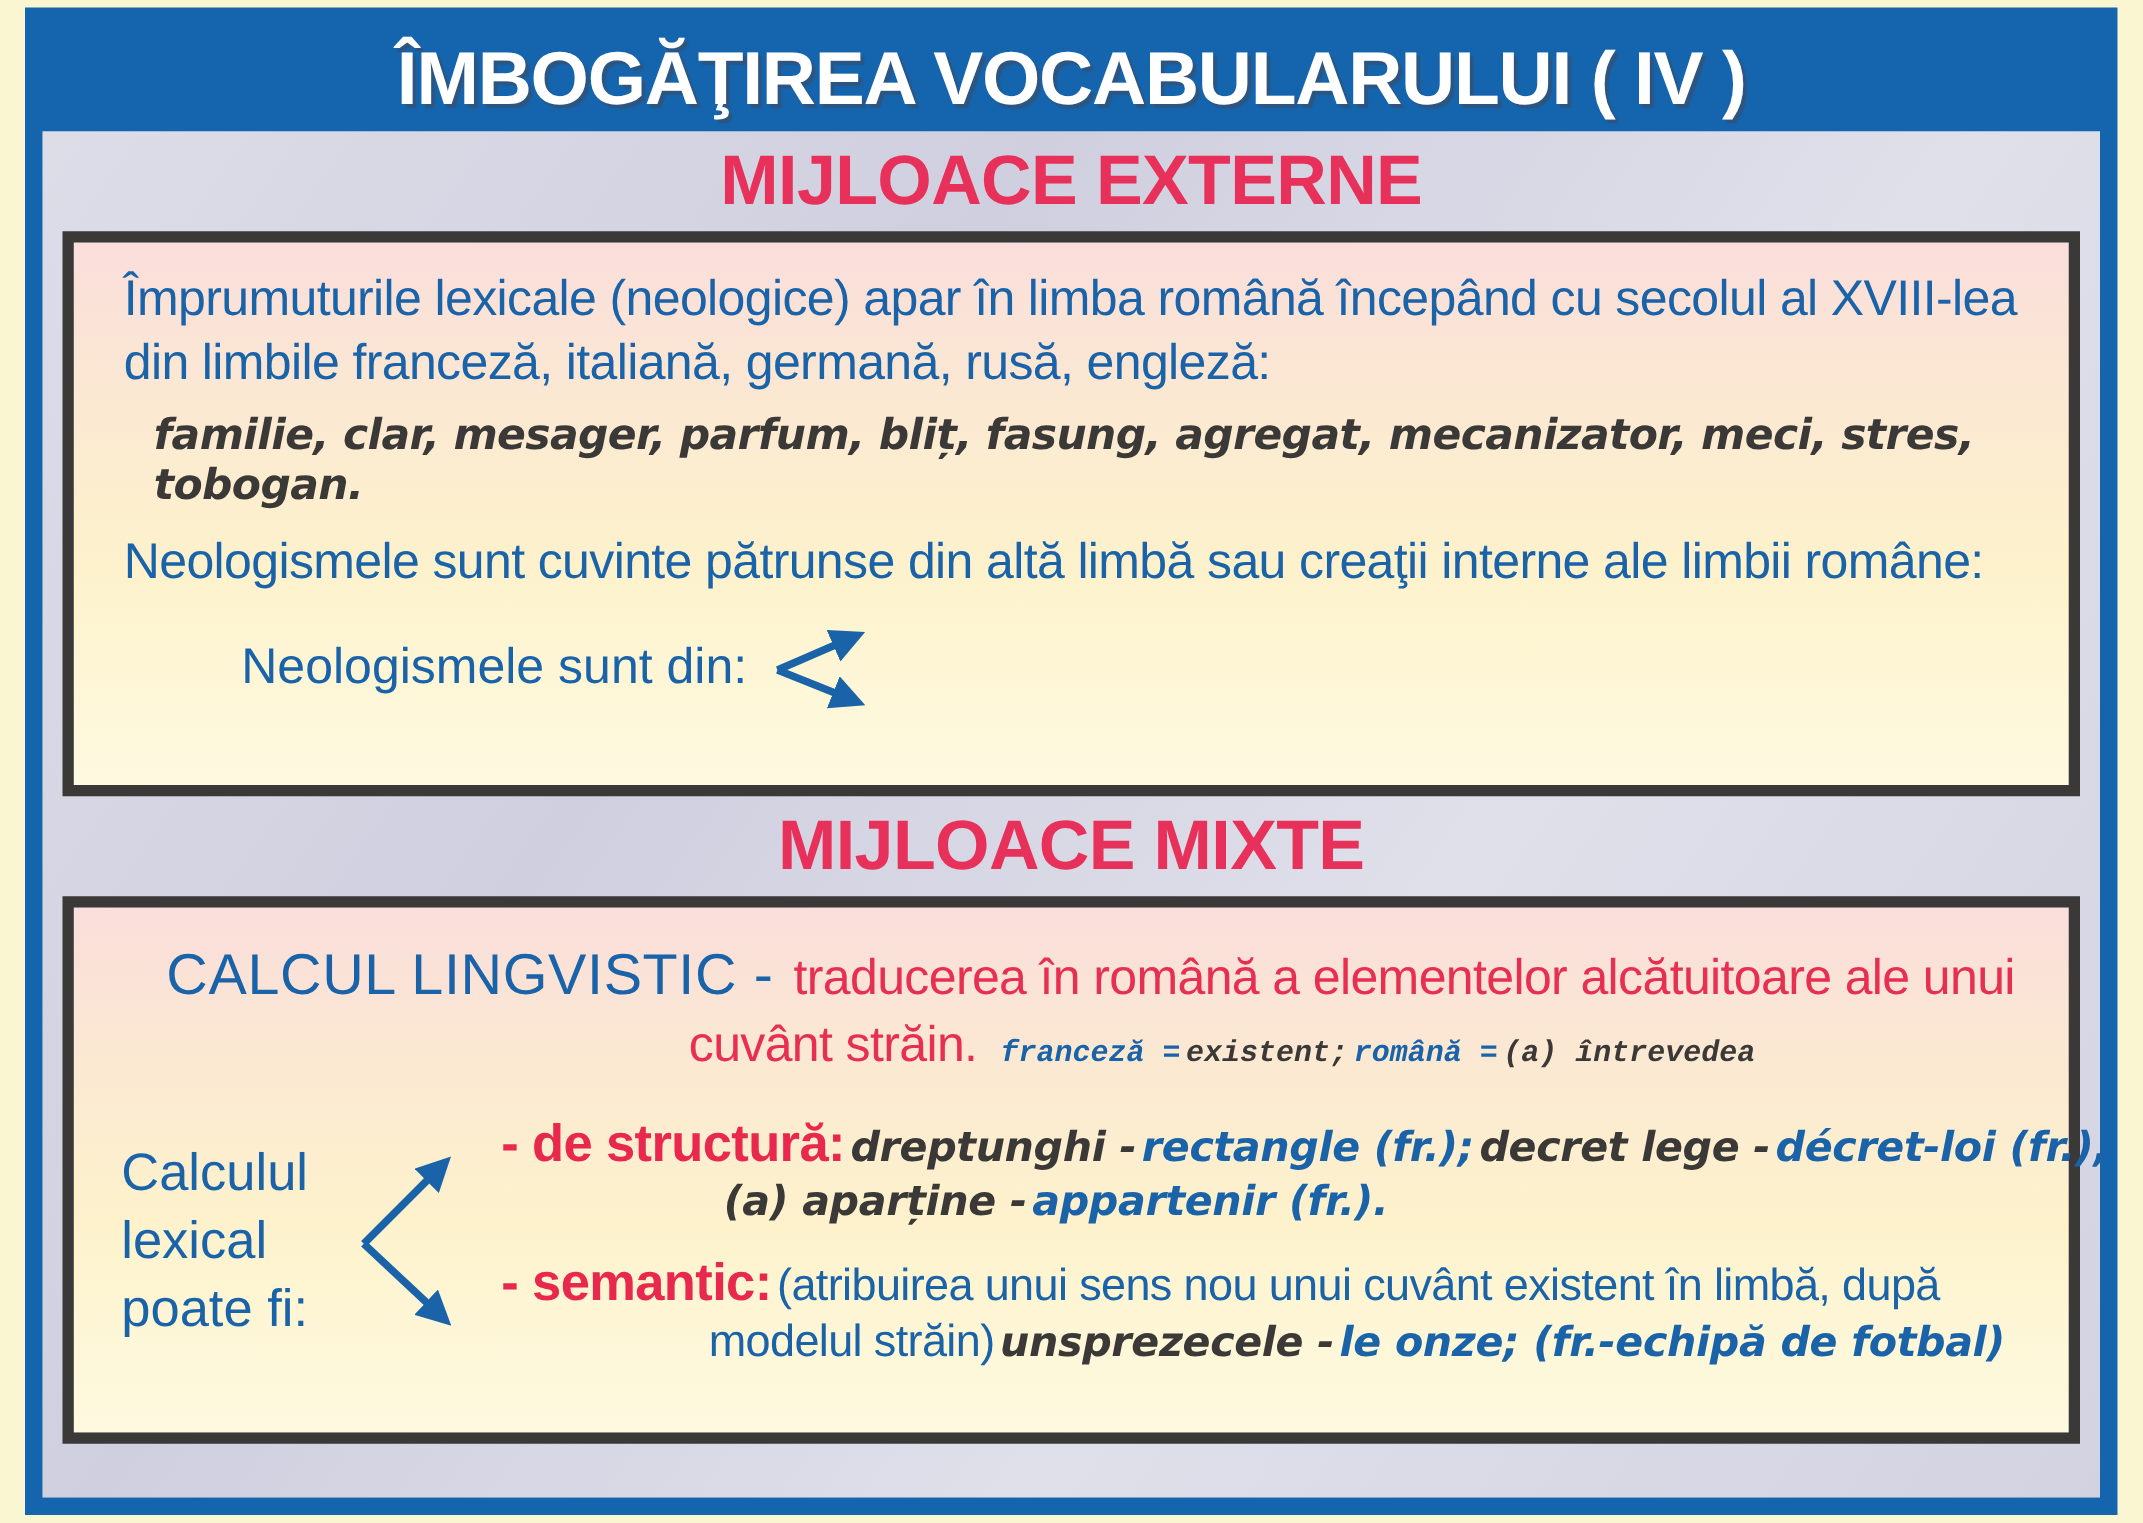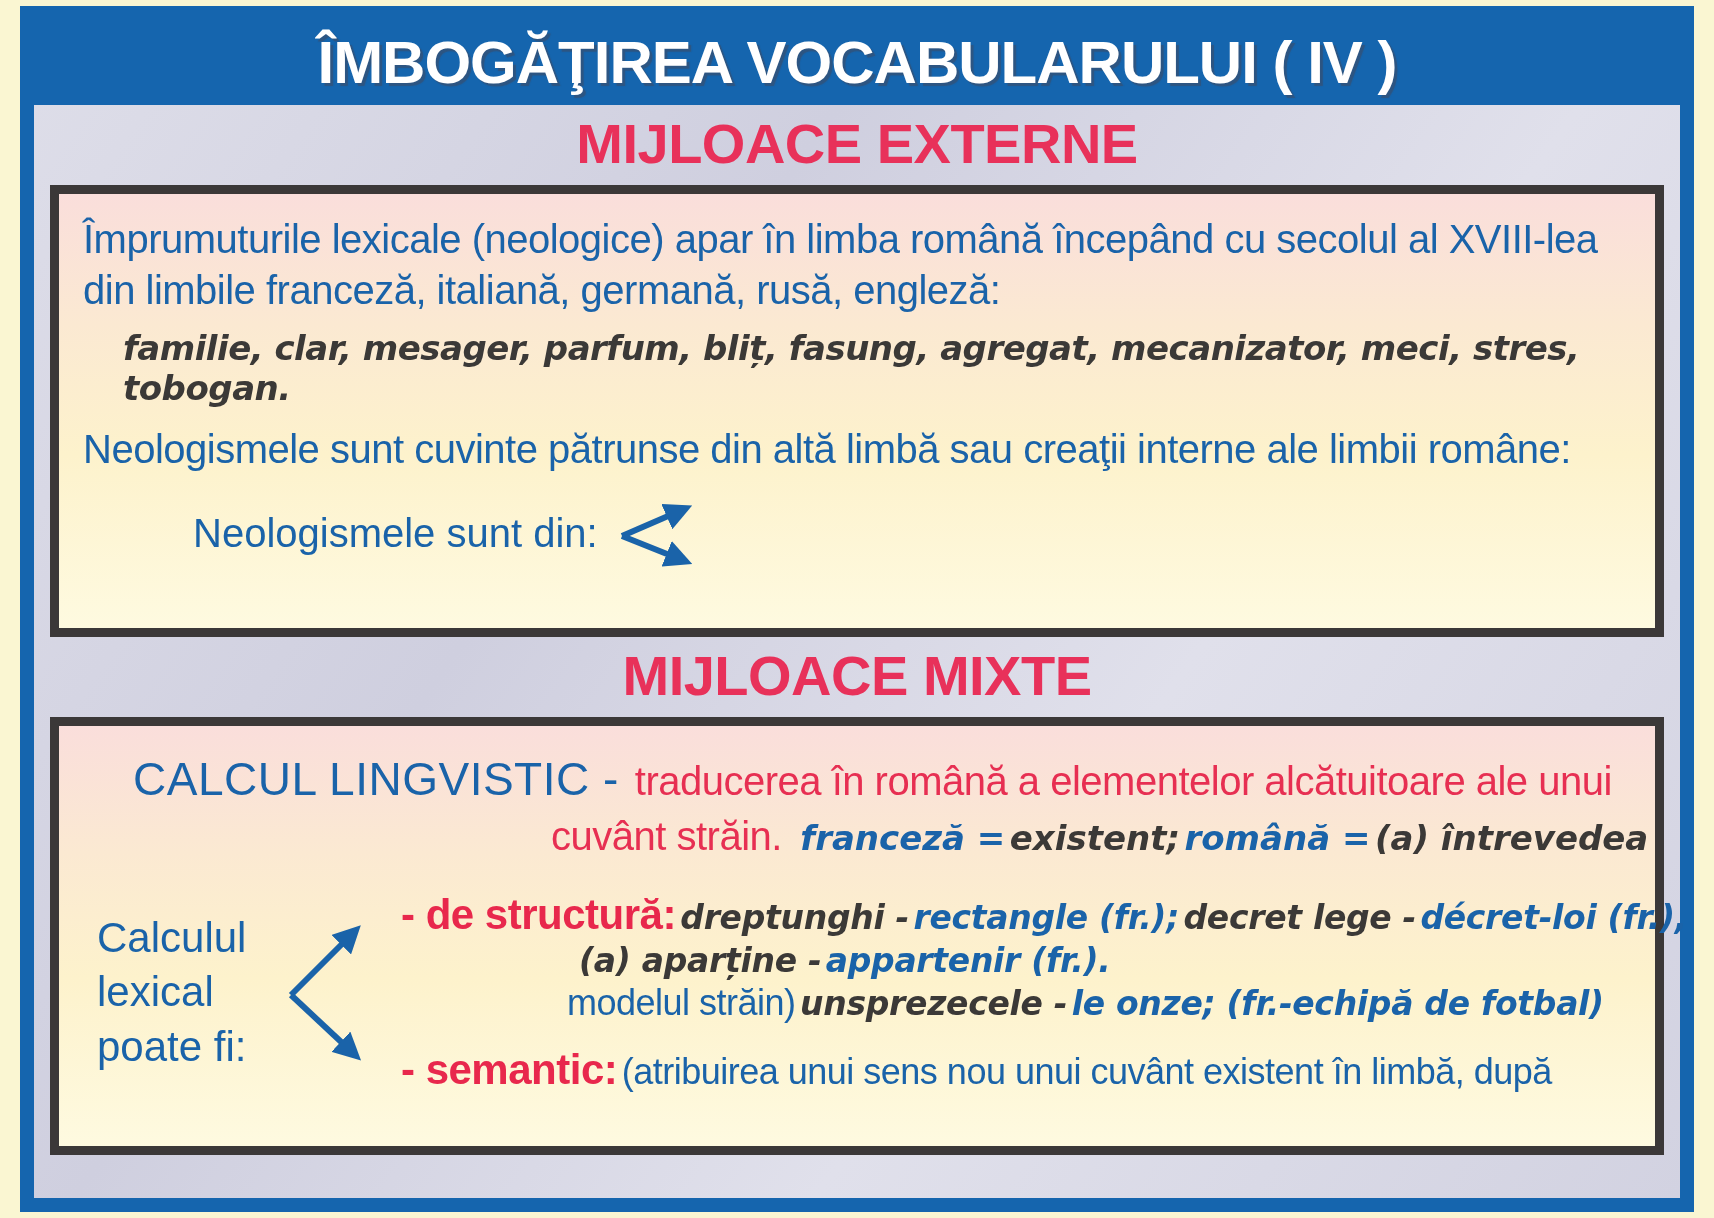--- a/index.html
+++ b/index.html
@@ -41,21 +41,21 @@
   }
   .box.externe { height:452px; }
   .box.mixte   { height:438px; }
 
   .blue  { color:#1A63A9; }
   .red   { color:#E72F52; }
   .dark  { color:#3B3937; }
   .comic { font-family:"DejaVu Sans", sans-serif; font-style:italic; font-weight:600; }
 
   .p-blue {
-    margin:6px 0 10px; color:#1A63A9;
+    margin:6px 16px 10px; color:#1A63A9;
     font-size:40px; line-height:1.28; letter-spacing:-0.5px;
   }
   .examples-line {
     margin:12px 0 16px 40px;
     font-size:34px; letter-spacing:-0.5px;
   }
 
   .fork-row {
     display:flex; align-items:center;
     margin:14px 0 4px 110px;
@@ -65,21 +65,21 @@
   .branches  { display:flex; flex-direction:column; gap:8px; }
   .branch { white-space:nowrap; }
   .branch .term     { font-size:42px; letter-spacing:-0.5px; }
   .branch .examples { font-size:36px; letter-spacing:-0.5px; }
 
   .calc-line1 { display:flex; align-items:baseline; gap:16px; margin:12px 0 0 2px; white-space:nowrap; }
   .calc-term  { font-size:46px; letter-spacing:0.5px;margin-left:48px; }
   .calc-def   { font-size:40px; letter-spacing:-0.5px; }
   .calc-line2 { margin:8px 0 0 468px; white-space:nowrap; }
   .calc-line2 .calc-def2 { font-size:40px; letter-spacing:-0.5px; margin-right:14px; }
-  .calc-line2 .comic     { font-size:34px; }
+  .calc-line2 .comic     { font-size:24px;font-family:Liberation Mono, monospace; }
 
   .fork-row2 { display:flex; align-items:center; margin:30px 0 0 14px; }
   .left-label { width:180px; font-size:42px; line-height:1.3; }
   .left-label span { display:block; }
   .fork2-svg { flex:none; margin:0 14px 0 6px; }
   .right-col { flex:1; min-width:0; }
   .r-line { white-space:nowrap; margin:2px 0; }
   .term-red { color:#E8284C; font-weight:bold; font-size:42px; letter-spacing:-0.5px; }
   .r-comic { font-size:33px; letter-spacing:-0.3px; }
   .note-blue { font-size:36px; letter-spacing:-0.5px; }
@@ -155,28 +155,28 @@
           <span class="r-comic comic blue">rectangle (fr.);</span>
           <span class="r-comic comic dark">decret lege -</span>
           <span class="r-comic comic blue">décret-loi (fr.),</span>
         </div>
 
         <div class="r-line indent-a">
           <span class="r-comic comic dark">(a) aparține -</span>
           <span class="r-comic comic blue">appartenir (fr.).</span>
         </div>
 
+        <div class="r-line" style="margin-top:22px;">
+          <span class="term-red">- semantic:</span>
+          <span class="note-blue blue">(atribuirea unui sens nou unui cuvânt existent în limbă, după</span>
+        </div>
+
         <div class="r-line indent-b">
           <span class="note-blue blue">modelul străin)</span>
           <span class="r-comic comic dark">unsprezecele -</span>
           <span class="r-comic comic blue">le onze; (fr.-echipă de fotbal)</span>
-        </div>
-
-        <div class="r-line" style="margin-top:22px;">
-          <span class="term-red">- semantic:</span>
-          <span class="note-blue blue">(atribuirea unui sens nou unui cuvânt existent în limbă, după</span>
         </div>
 
       </div>
     </div>
   </div>
 
 </div>
 
 </body></html>

